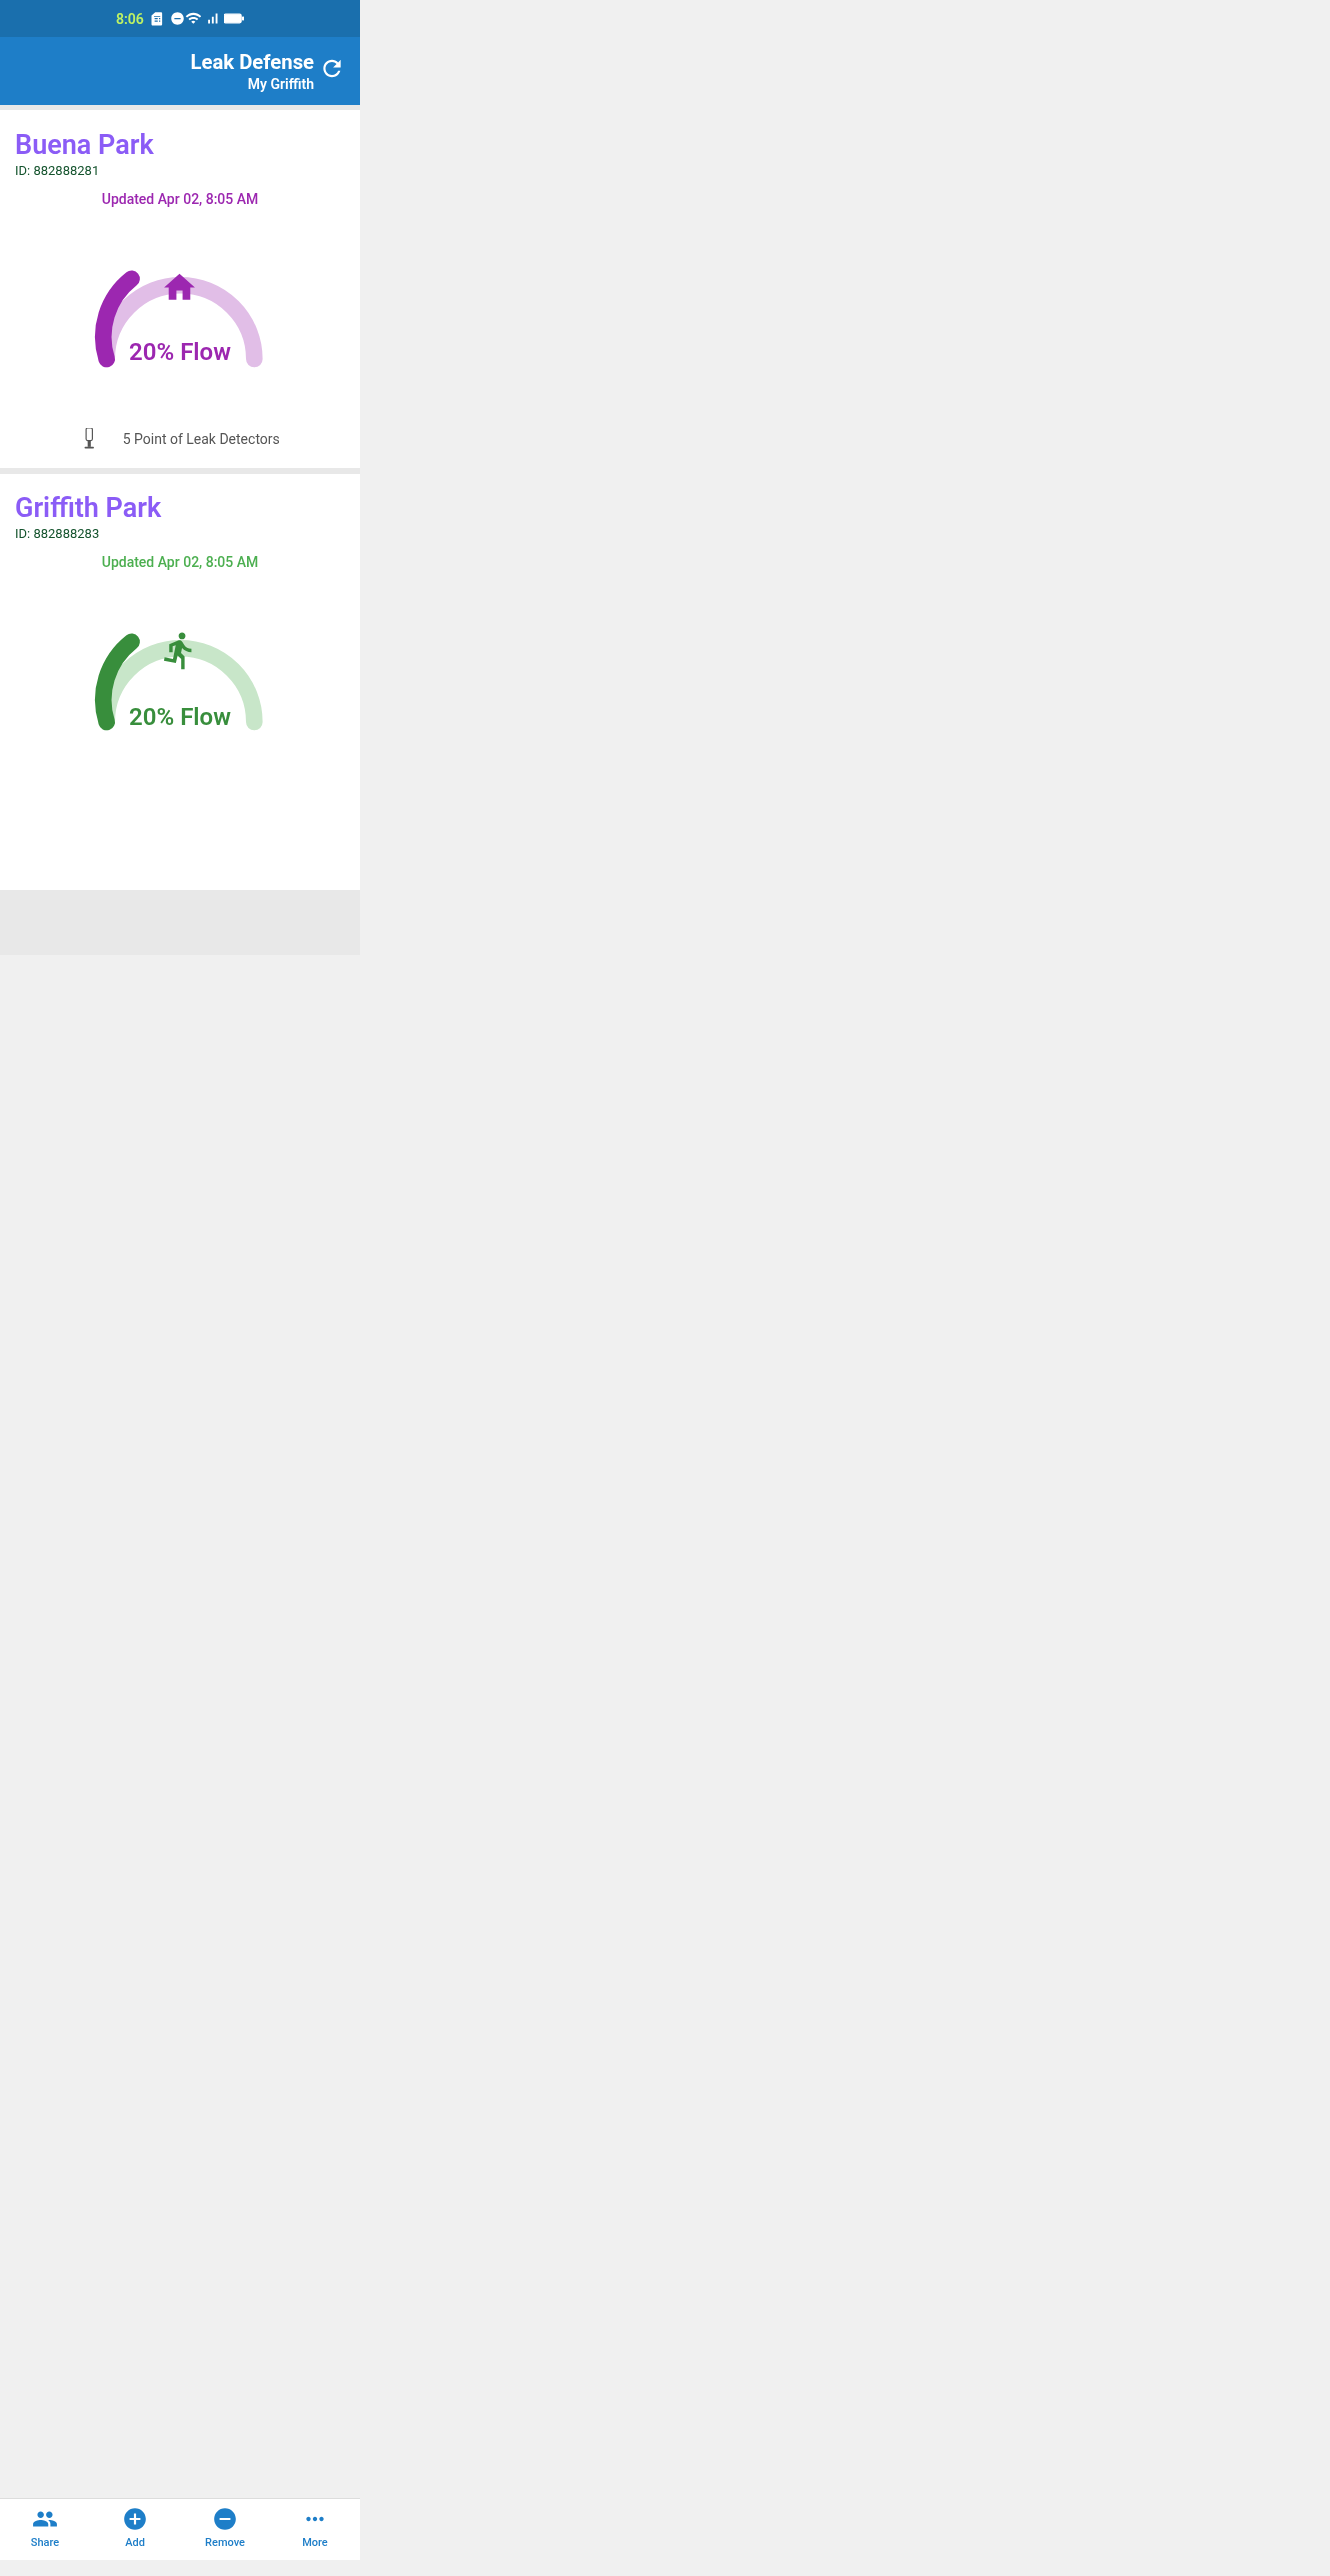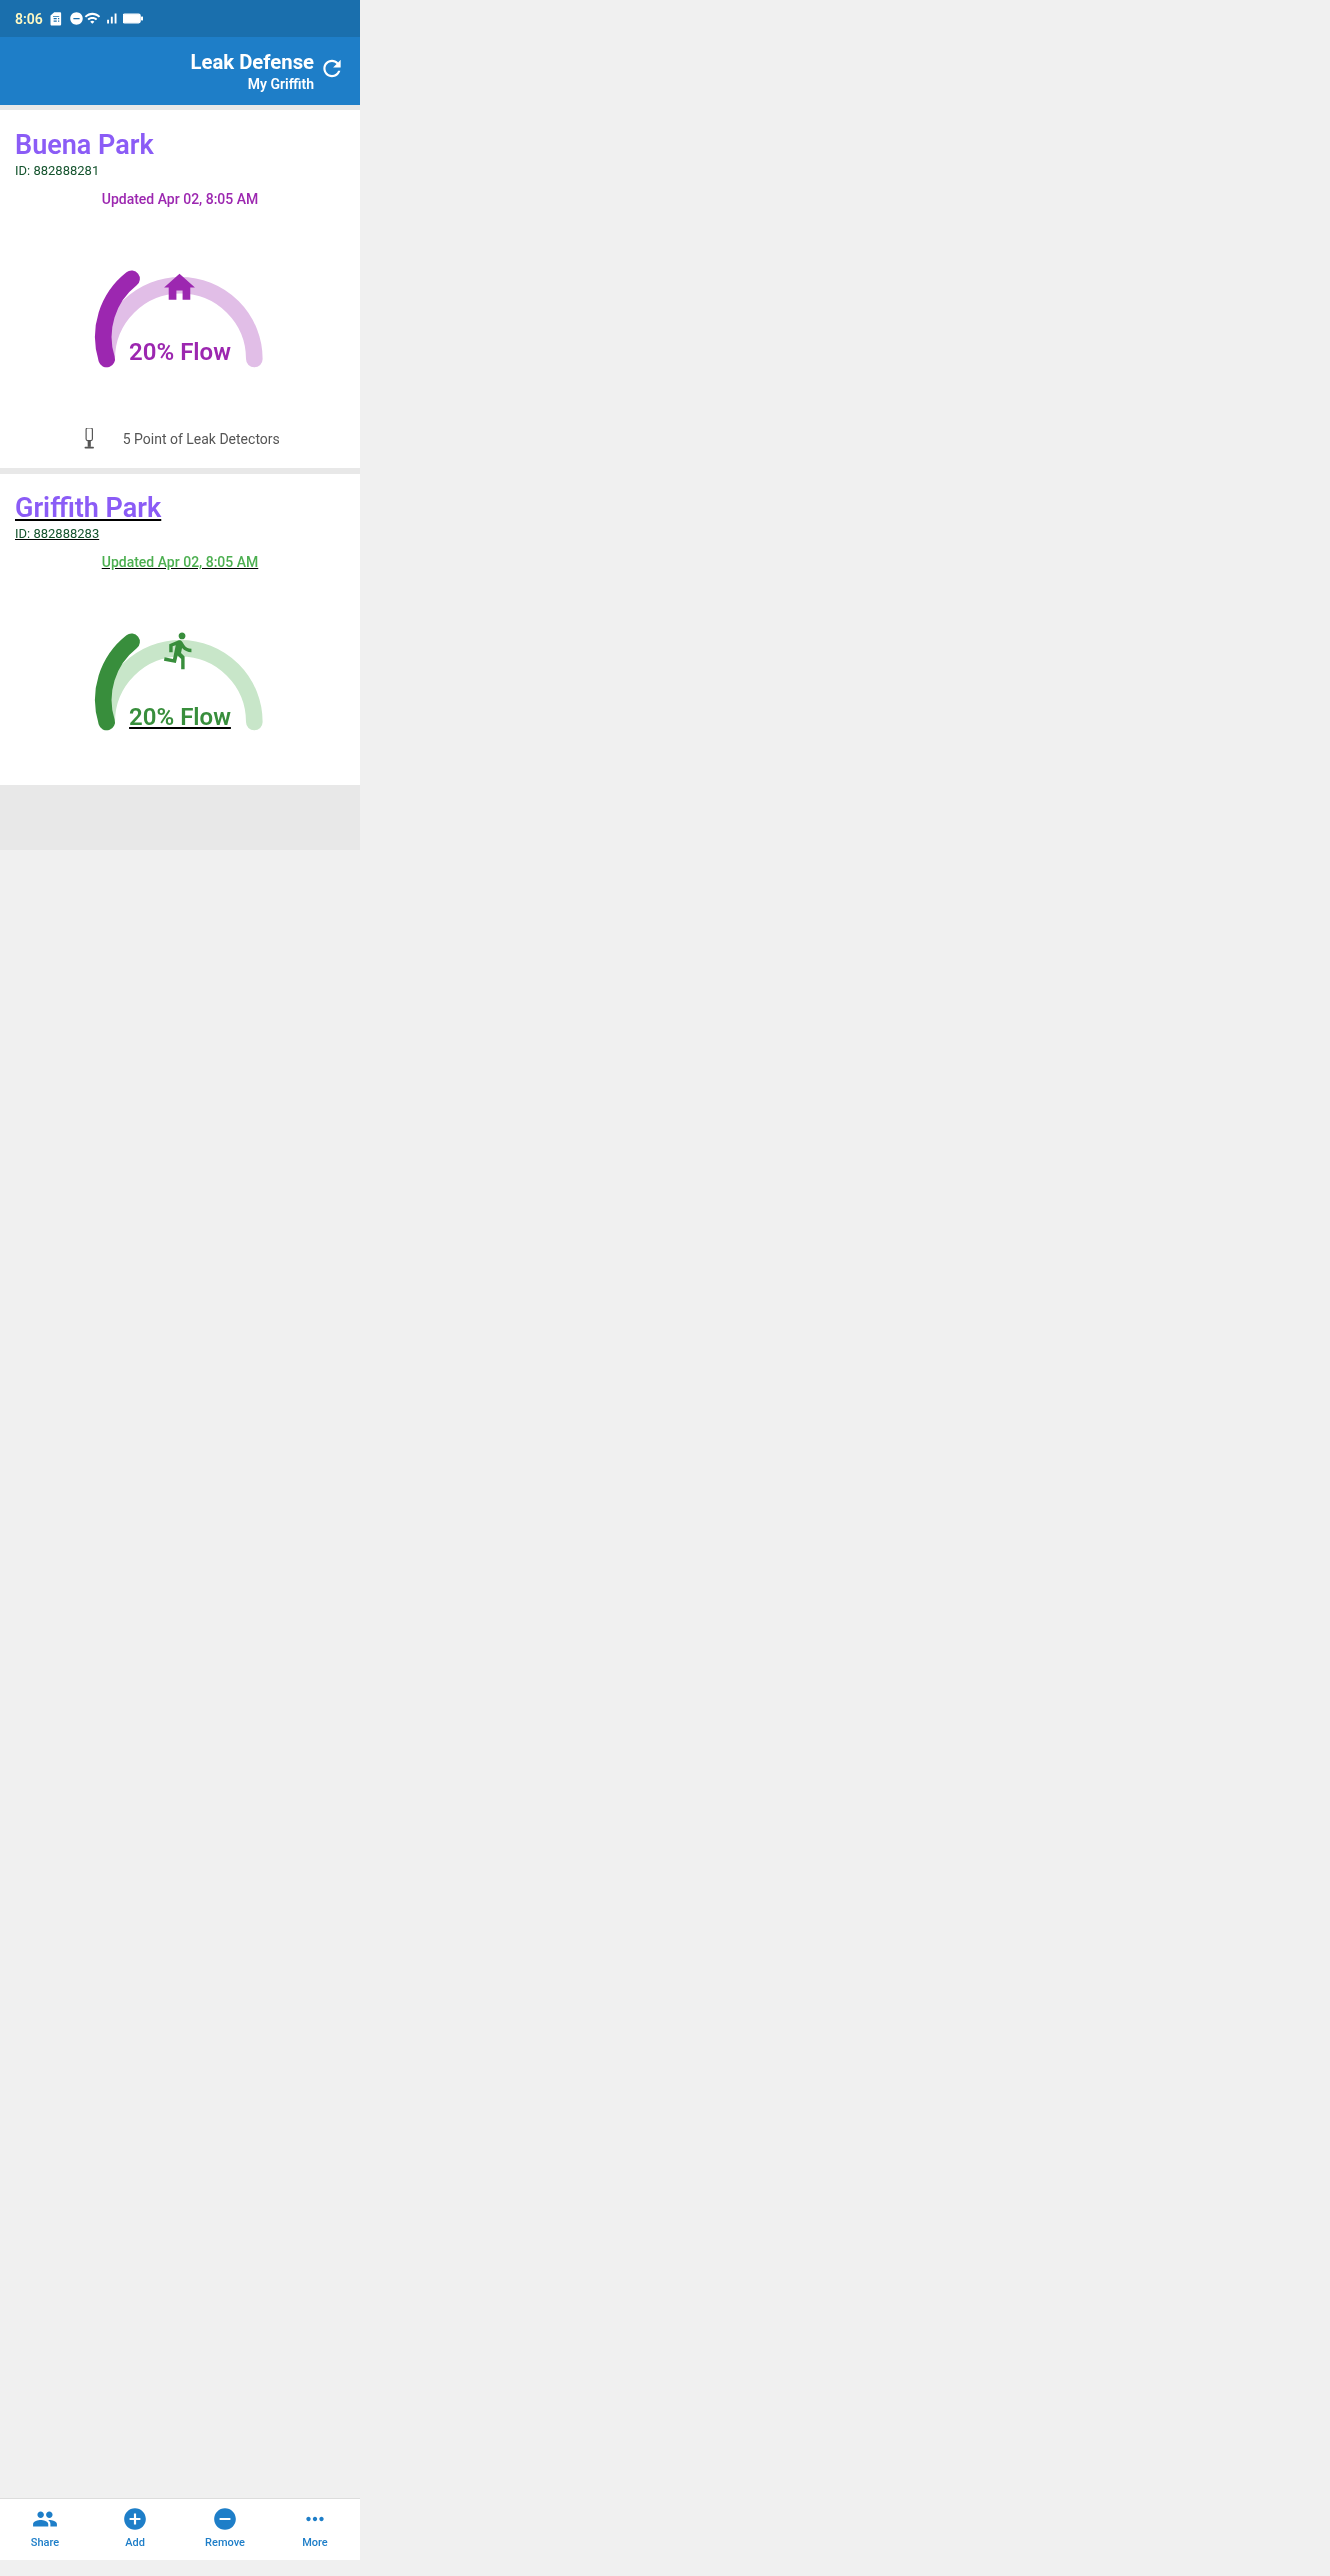--- a/index.html
+++ b/index.html
@@ -9,24 +9,24 @@
       width: 360px;
       min-height: 699px;
       font-family: 'Roboto', Arial, sans-serif;
       background: #f0f0f0;
       overflow-x: hidden;
     }
 
     
     .status-bar {
       background: #1a6fad;
-      color: #fef9c3;
-      display: flex;
-      align-items: center;
-      justify-content: flex-start;
+      color: #bef264;
+      display: flex;
+      align-items: center;
+      justify-content: center;
       padding: 7.4px 15px;
       height: 37px;
     }
 
     .status-time {
       font-size: 14px;
       font-weight: 600;
     }
 
     .status-icons {
@@ -181,23 +181,22 @@
 
     .content-wrapper {
       padding-bottom: 65px;
     }
 
     
     .device-card-partial {
       background: white;
       margin: 5.5px 0 0;
       padding: 18.5px 15px 0;
-      height: 311px;
+      height: 416px;
       overflow: hidden;
-      text-decoration: underline;
     }
   </style>
 </head>
 <body>
 
 <div class="status-bar">
   <div class="status-left">
     <span class="status-time">8:06</span>
 
     <svg width="15" height="15" viewBox="0 0 24 24" fill="white">

